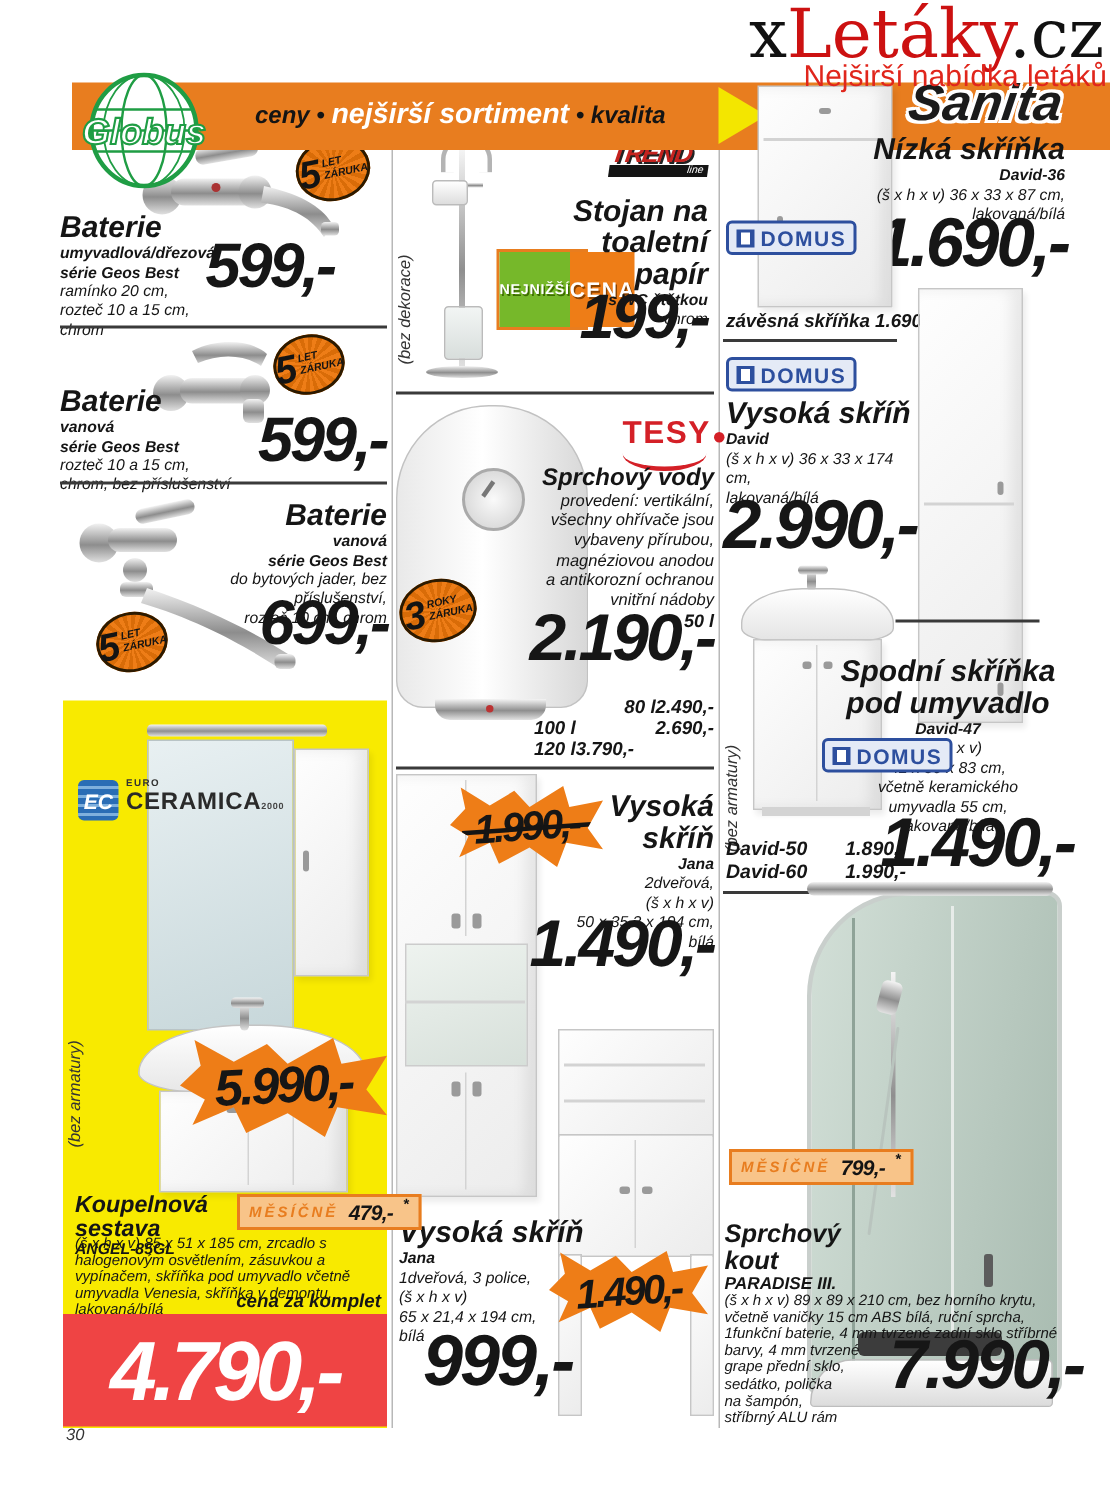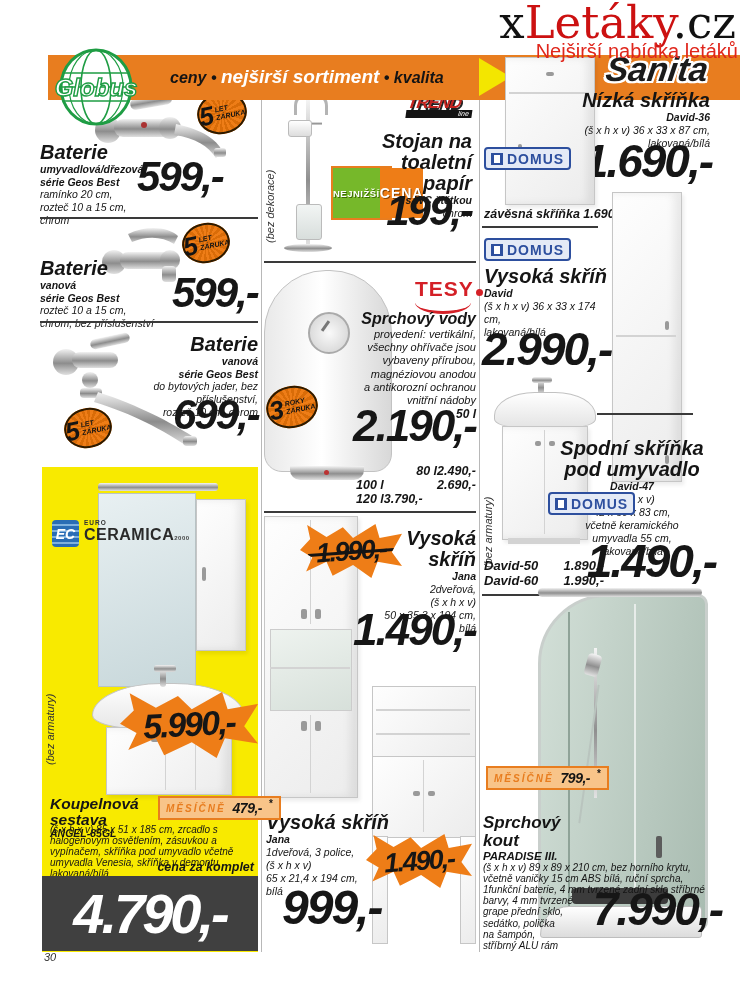--- a/index.html
+++ b/index.html
@@ -235,21 +235,21 @@
     <div class="bi" style="font-size:15.5px;line-height:1;">Koupelnová sestava</div>
     <div class="bi" style="font-size:10.5px;">ANGEL-85GL</div>
   </div>
   <div class="ab monthly" style="left:158px;top:796px;z-index:2;">
     <span class="lbl">MĚSÍČNĚ</span>
     <span class="val">479,-</span>
     <span class="ast">*</span>
   </div>
   <div class="ab it" style="left:50px;top:824px;width:204px;font-size:10px;line-height:1.1;z-index:2;">(š x h x v) 85 x 51 x 185 cm, zrcadlo s halogenovým osvětlením, zásuvkou a vypínačem, skříňka pod umyvadlo včetně umyvadla Venesia, skříňka v demontu, lakovaná/bílá</div>
   <div class="ab bi tr" style="left:120px;top:860px;width:134px;font-size:12.5px;z-index:2;">cena za komplet</div>
-  <div class="ab" style="left:42px;top:876px;width:216px;height:75px;background:#404040;display:flex;align-items:center;justify-content:center;z-index:2;">
+  <div class="ab" style="left:42px;top:876px;width:216px;height:75px;background:#ef4444;display:flex;align-items:center;justify-content:center;z-index:2;">
     <span class="price" style="color:#fff;font-size:56px;letter-spacing:-3px;">4.790,-</span>
   </div>
 
   <div class="ab it" style="left:44px;top:951px;font-size:11px;color:#333;">30</div>
 
   <div class="ab vtext" style="left:264px;top:148px;height:95px;">(bez dekorace)</div>
 
   <div class="ab" style="left:282px;top:92px;width:54px;height:168px;">
     <div class="ab chr" style="left:24px;top:8px;width:4px;height:146px;"></div>
     <div class="ab" style="left:12px;top:0;width:28px;height:20px;border:3px solid #b4b4b4;border-bottom:none;border-radius:14px 14px 0 0;"></div>

